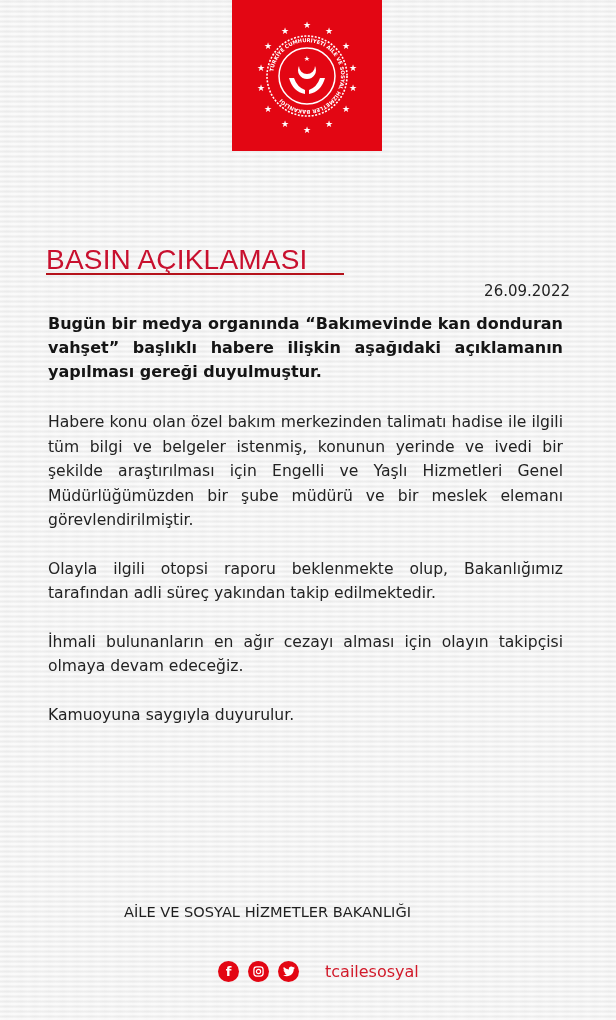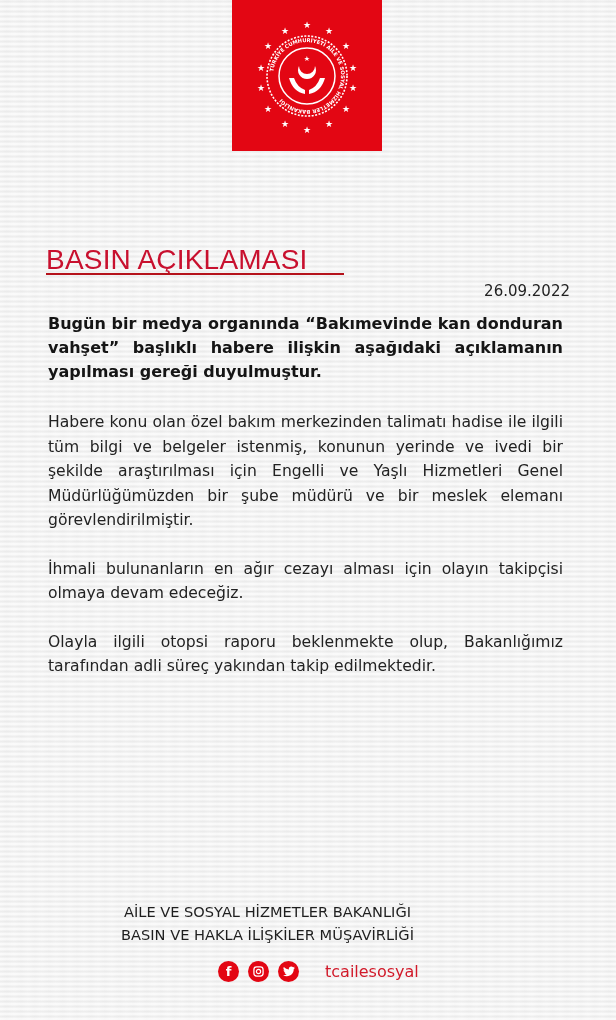--- a/index.html
+++ b/index.html
@@ -96,27 +96,27 @@
 
 <div class="header">
   <div class="title">BASIN AÇIKLAMASI</div>
   <div class="title-rule"></div>
   <div class="date">26.09.2022</div>
 </div>
 
 <div class="body-text">
   <p class="lead">Bugün bir medya organında “Bakımevinde kan donduran vahşet” başlıklı habere ilişkin aşağıdaki açıklamanın yapılması gereği duyulmuştur.</p>
   <p>Habere konu olan özel bakım merkezinden talimatı hadise ile ilgili tüm bilgi ve belgeler istenmiş, konunun yerinde ve ivedi bir şekilde araştırılması için Engelli ve Yaşlı Hizmetleri Genel Müdürlüğümüzden bir şube müdürü ve bir meslek elemanı görevlendirilmiştir.</p>
+  <p>Olayla ilgili otopsi raporu beklenmekte olup, Bakanlığımız tarafından adli süreç yakından takip edilmektedir.</p>
   <p>İhmali bulunanların en ağır cezayı alması için olayın takipçisi olmaya devam edeceğiz.</p>
-  <p>Olayla ilgili otopsi raporu beklenmekte olup, Bakanlığımız tarafından adli süreç yakından takip edilmektedir.</p>
+  <p>Kamuoyuna saygıyla duyurulur.</p>
 </div>
 
 <div class="footer">
   <div>AİLE VE SOSYAL HİZMETLER BAKANLIĞI</div>
-  <div>BASIN VE HAKLA İLİŞKİLER MÜŞAVİRLİĞİ</div>
 </div>
 
 <div class="social">
   <span class="ic">f</span>
   <span class="ic">
     <svg width="11" height="11" viewBox="0 0 12 12">
       <rect x="1" y="1" width="10" height="10" rx="3" fill="none" stroke="#fff" stroke-width="1.4"></rect>
       <circle cx="6" cy="6" r="2.3" fill="none" stroke="#fff" stroke-width="1.3"></circle>
     </svg>
   </span>

